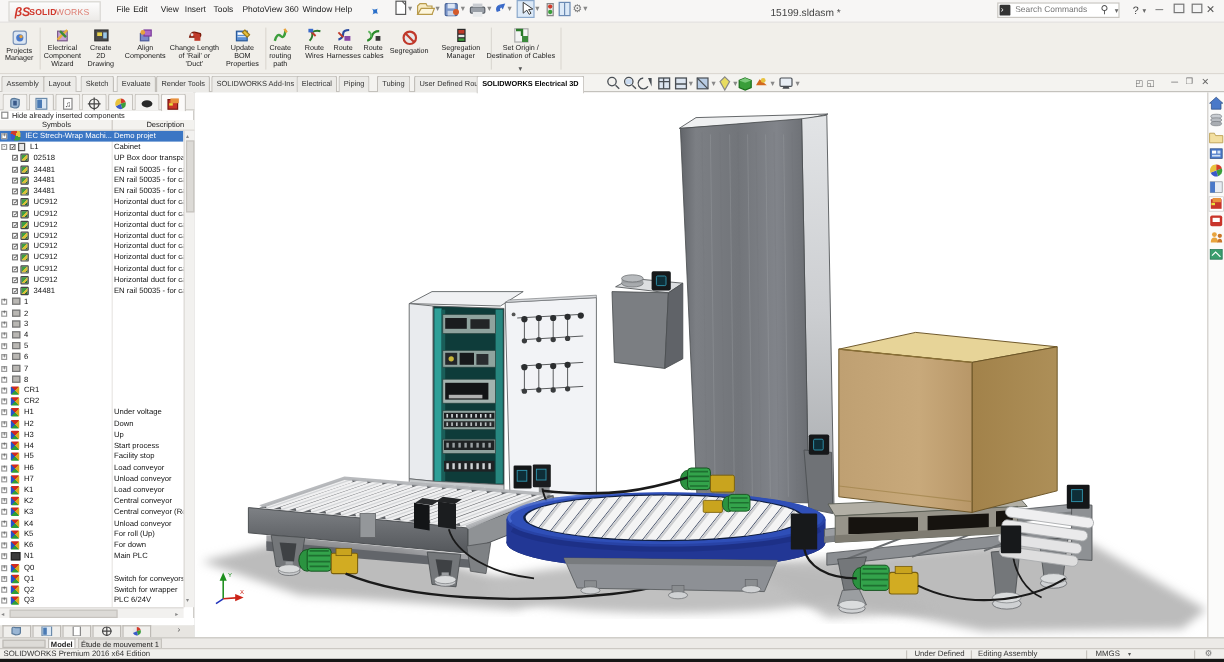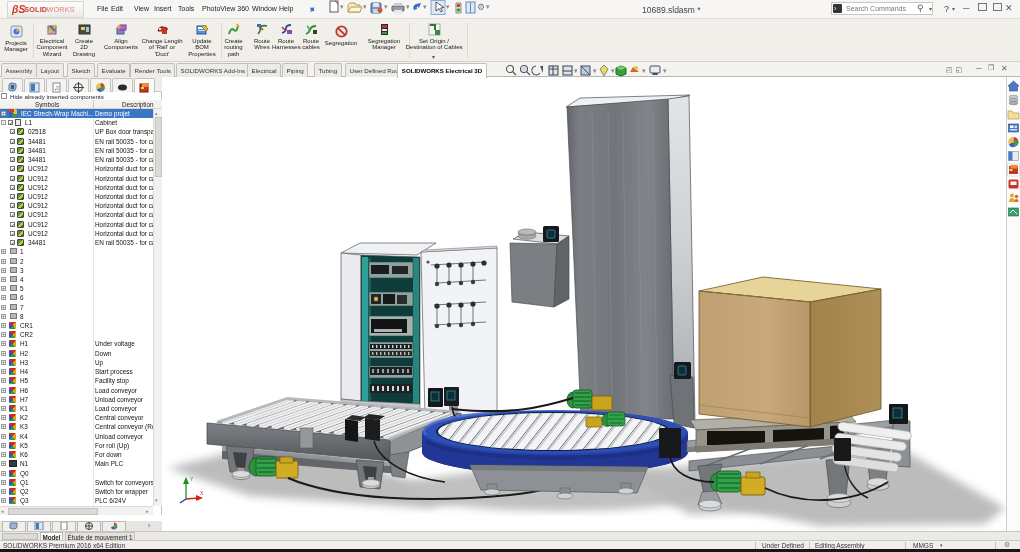--- a/index.html
+++ b/index.html
@@ -100,21 +100,21 @@
           <path d="M108 2 L108 11 L111 8.5 L113 12 L114.5 11 L112.5 8 L116 7.5 Z" fill="#fff" stroke="#333" stroke-width="0.8"></path>
 <text x="118" y="9" font-size="7" fill="#888">▾</text>
 <path d="M128 3 L133 3 L133 13 L128 13 Z" fill="#e8e8e8" stroke="#888"></path>
           <circle cx="130.5" cy="5.5" r="1.8" fill="#d23a2a"></circle>
           <circle cx="130.5" cy="10" r="1.8" fill="#3a9e3a"></circle>
 <rect x="138" y="2" width="9" height="11" fill="#dce9f7" stroke="#6a8ab4"></rect>
           <path d="M142.5 2 L142.5 13" stroke="#6a8ab4"></path>
 <text x="149" y="10" font-size="9" fill="#777">⚙</text>
 <text x="158" y="9" font-size="7" fill="#888">▾</text>
 </svg></div>
-<div class="abs" id="doctitle">10689.sldasm *</div>
+<div class="abs" id="doctitle">15199.sldasm *</div>
 
 <div class="abs" style="left:831px;top:2px;width:102px;height:13px;background:#fff;border:1px solid #c9c6c1;"></div>
 <div class="abs" style="left:833px;top:4px;width:9px;height:9px;background:#333;border-radius:1px;"></div>
 <div class="abs" style="left:834px;top:5px;color:#fff;font-size:7px;">›</div>
 <div class="abs" style="left:846px;top:5px;font-size:7px;color:#777;">Search Commands</div>
 <div class="abs" style="left:917px;top:3px;font-size:9px;color:#555;">⚲</div>
 <div class="abs" style="left:929px;top:5px;font-size:6px;color:#666;">▾</div>
 <div class="abs" style="left:944px;top:4px;font-size:9px;color:#444;">?</div>
 <div class="abs" style="left:952px;top:5px;font-size:6px;color:#666;">▾</div>
 <div class="abs" style="left:963px;top:3px;font-size:9px;color:#555;">─</div>

